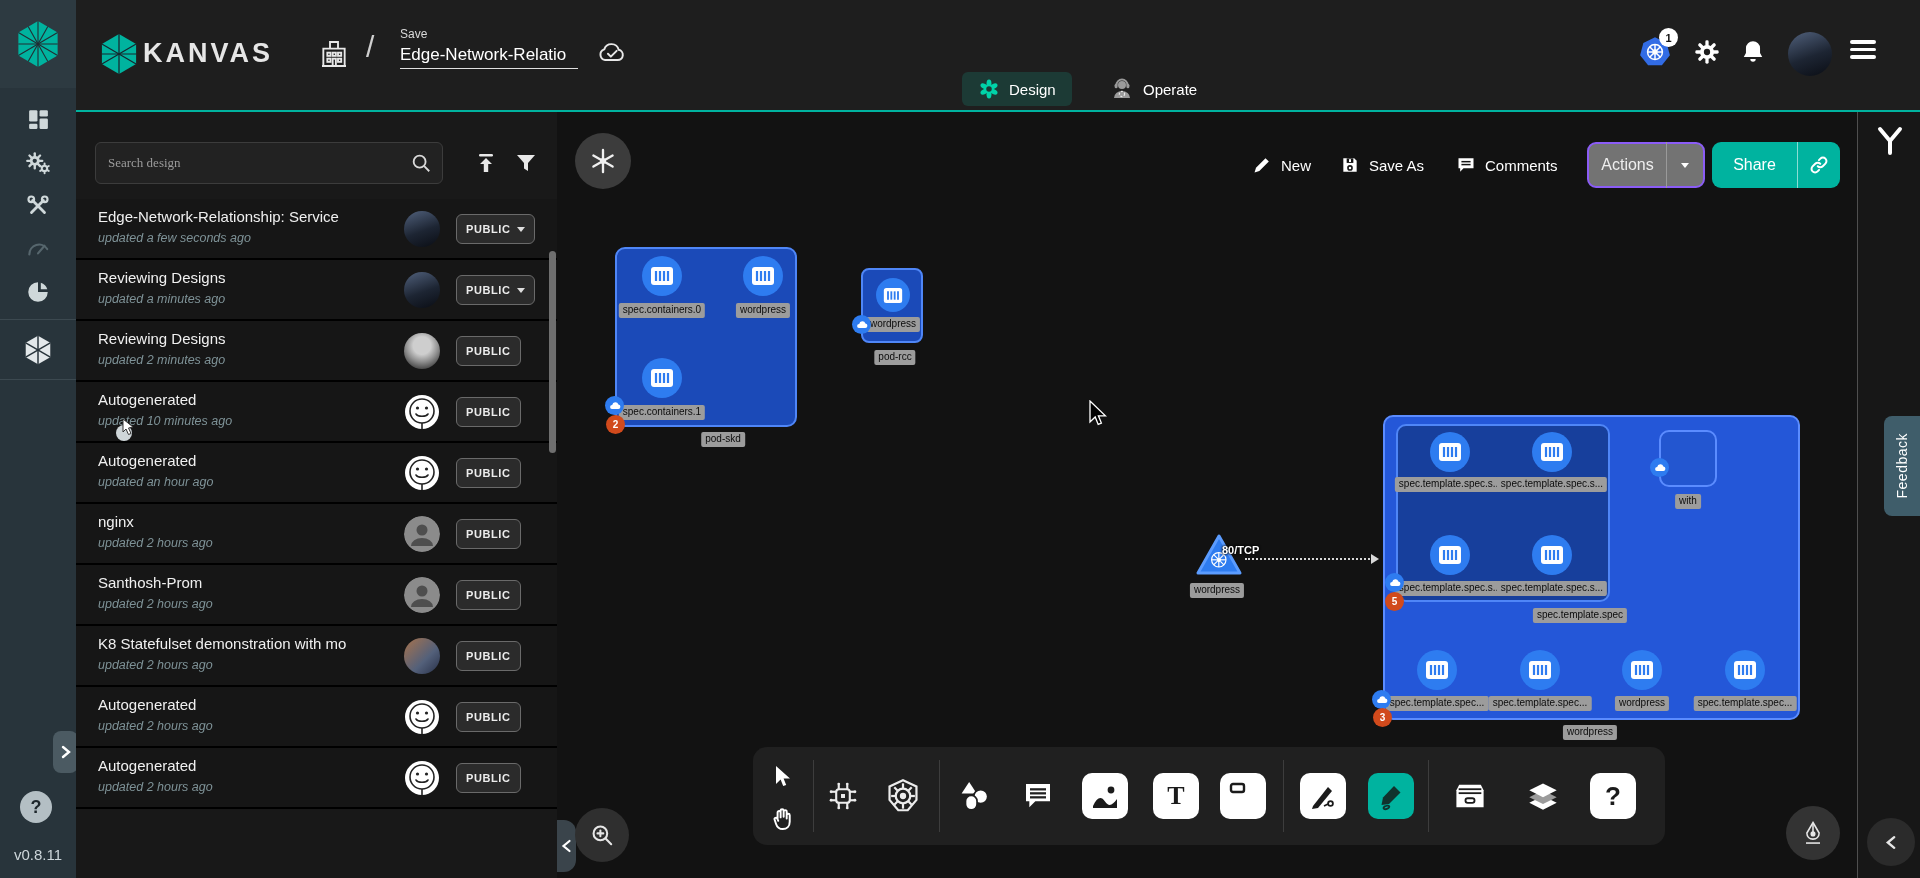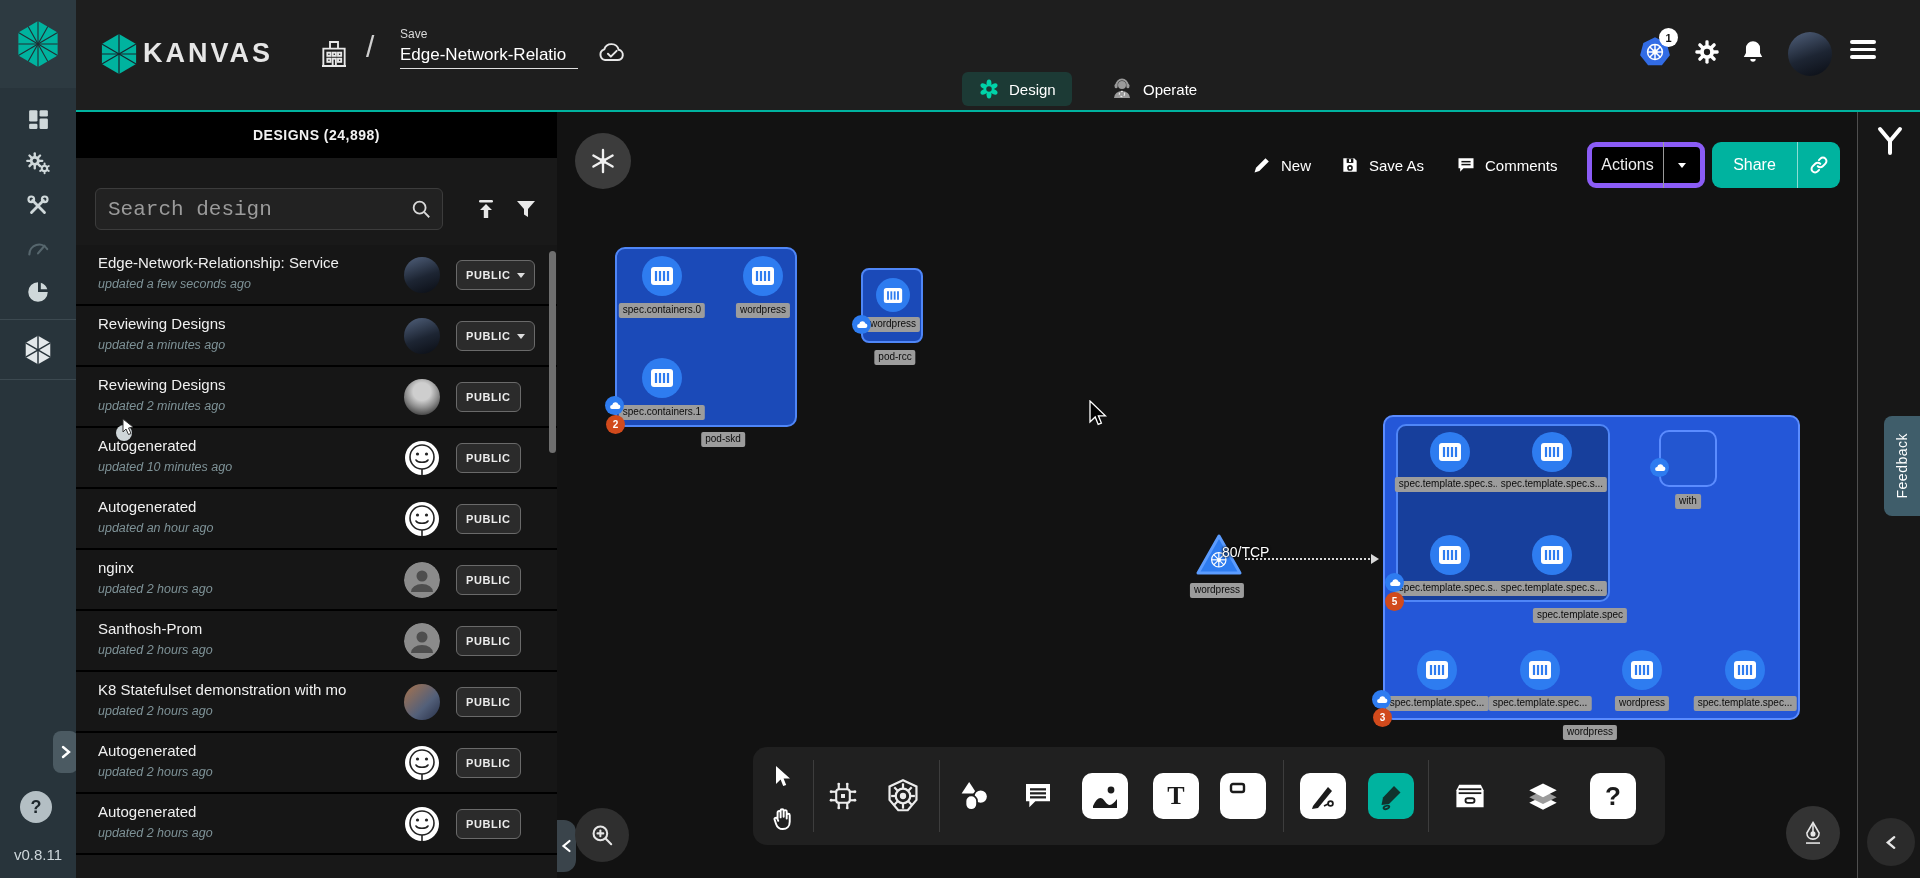--- a/index.html
+++ b/index.html
@@ -23,47 +23,47 @@
 .ricon{width:76px;height:43px;display:flex;align-items:center;justify-content:center;cursor:pointer}
 .rdiv{width:76px;height:1px;background:#3c4950}
 #railchev{position:absolute;left:53px;top:731px;width:25px;height:42px;background:#4b5a62;border-radius:8px;display:flex;align-items:center;justify-content:center;cursor:pointer}
 #helpbtn{position:absolute;left:20px;top:791px;width:32px;height:32px;border-radius:50%;background:#b4bfc4;color:#1d262b;display:flex;align-items:center;justify-content:center;font-weight:bold;font-size:18px;cursor:pointer}
 #version{position:absolute;left:0;top:846px;width:76px;text-align:center;font-size:15px;color:#cdd6da}
 
 #panel{position:absolute;left:76px;top:112px;width:481px;height:766px;background:#181818}
 #paneltitle{height:46px;background:#000;display:flex;align-items:center;justify-content:center;font-size:14px;font-weight:bold;letter-spacing:.5px;color:#f2f2f2}
 #searchzone{height:87px;position:relative;background:#191919}
 #searchbox{position:absolute;left:19px;top:30px;width:348px;height:42px;background:#222;border:1px solid #3c3c3c;border-radius:6px;display:flex;align-items:center}
-#searchbox input{flex:1;background:transparent;border:none;outline:none;color:#ddd;font-size:21px;padding:0 12px;font-family:Liberation Mono, monospace}
+#searchbox input{flex:1;background:transparent;border:none;outline:none;color:#ddd;font-size:13px;padding:0 12px;font-family:Liberation Serif, serif}
 #searchbox input::placeholder{color:#9b9b9b}
 .drow{position:relative;height:61px;background:#161616;border-bottom:2px solid #000;cursor:pointer}
 .dname{position:absolute;left:22px;top:9px;font-size:15px;color:#f0f0f0;max-width:290px;white-space:nowrap;overflow:hidden}
 .dtime{position:absolute;left:22px;top:32px;font-size:12.5px;font-style:italic;color:#7e9297}
 .avatar{position:absolute;left:328px;top:12px;width:36px;height:36px;border-radius:50%;overflow:hidden}
 .av-batman{background:linear-gradient(160deg,#51617c 0%,#1d2533 55%,#0a0d14 100%)}
 .av-masked{background:radial-gradient(circle at 50% 35%,#cecece 0 30%,#8f8f8f 55%,#393939 85%)}
 .av-photo{background:linear-gradient(135deg,#9a7054 10%,#53607a 60%,#273048 100%)}
 .pubbtn{position:absolute;left:380px;top:15px;height:30px;background:#2b2b2b;border:1px solid #6a6a6a;border-radius:6px;color:#ececec;font-size:11px;font-weight:bold;letter-spacing:.6px;display:flex;align-items:center;padding:0 9px;cursor:pointer;font-family:"Liberation Sans",sans-serif}
 .caret{width:0;height:0;border-left:4px solid transparent;border-right:4px solid transparent;border-top:5px solid #ddd;margin-left:6px}
 #scrollthumb{position:absolute;left:473px;top:139px;width:7px;height:202px;background:#6f6f6f;border-radius:4px}
 
 #canvas{position:absolute;left:557px;top:112px;width:1300px;height:766px;background:#121212}
 .fab{position:absolute;border-radius:50%;background:#353535;display:flex;align-items:center;justify-content:center;cursor:pointer}
 .ti{position:absolute;top:142px;height:46px;display:flex;align-items:center;gap:9px;font-size:15px;color:#fff;cursor:pointer}
-#actionsbtn{position:absolute;left:1587px;top:142px;width:118px;height:46px;border:5px solid #8b5cf6;border-radius:9px;display:flex;align-items:center;background:#000000;cursor:pointer}
+#actionsbtn{position:absolute;left:1587px;top:142px;width:118px;height:46px;border:2px solid #8b5cf6;border-radius:9px;display:flex;align-items:center;background:#737373;cursor:pointer}
 #sharebtn{position:absolute;left:1712px;top:142px;width:128px;height:46px;border-radius:9px;display:flex;align-items:center;background:#00b39f;cursor:pointer}
 
 .grp{position:absolute;border-radius:10px}
 .cnode{position:absolute;width:40px;height:40px;border-radius:50%;background:#2e7cf0;display:flex;align-items:center;justify-content:center;cursor:pointer}
 .nlabel{position:absolute;transform:translateX(-50%);background:#9c9c9c;color:#0c0c0c;font-size:10px;padding:1px 4px;border-radius:2px;white-space:nowrap;line-height:1.25}
 .badge{position:absolute;width:19px;height:19px;border-radius:50%;display:flex;align-items:center;justify-content:center;font-size:10px;font-weight:bold;color:#fff}
 .b-blue{background:#2e7cf0}.b-red{background:#d14a1c}
 #edge1{position:absolute;left:1245px;top:558px;width:132px;border-top:2px dotted #d8d8d8}
 #edge1:after{content:"";position:absolute;right:-2px;top:-6px;border-left:8px solid #d8d8d8;border-top:5px solid transparent;border-bottom:5px solid transparent}
-.edgelbl{position:absolute;font-size:14px;font-weight:normal;color:#fff;text-shadow:0 0 2px #000,0 0 3px #000}
+.edgelbl{position:absolute;font-size:11px;font-weight:bold;color:#fff;text-shadow:0 0 2px #000,0 0 3px #000}
 
 #btb{position:absolute;left:753px;top:747px;width:912px;height:98px;background:#202020;border-radius:14px}
 .tdiv{position:absolute;top:13px;width:1px;height:72px;background:#3d3d3d}
 .wbtn{position:absolute;top:26px;width:46px;height:46px;background:#fff;border-radius:10px;display:flex;align-items:center;justify-content:center;color:#1b1b1b;cursor:pointer}
 .gbtn{position:absolute;display:flex;align-items:center;justify-content:center;cursor:pointer}
 .tealbtn{background:#00b39f !important}
 .tglyph{font-size:26px;font-weight:bold;font-family:"Liberation Serif",serif}
 
 #rstrip{position:absolute;left:1857px;top:112px;width:63px;height:766px;background:#171717;border-left:1px solid #4f4f4f}
 #feedback{position:absolute;left:1884px;top:416px;width:36px;height:100px;background:#3f5d6a;border-radius:8px 0 0 8px;display:flex;align-items:center;justify-content:center;cursor:pointer}
@@ -250,21 +250,20 @@
   <svg width="12" height="14" viewBox="0 0 10 14" fill="none" stroke="#fff" stroke-width="2.4" stroke-linecap="round">
       <polyline points="2,2 8,7 2,12"></polyline>
     </svg>
 </div>
 <div id="helpbtn">
     <span>?</span>
   </div>
 <div id="version">v0.8.11</div>
 
 <div id="panel">
-  <div id="paneltitle">DESIGNS (24,898)</div>
   <div id="searchzone">
     <div id="searchbox">
       <input type="text" placeholder="Search design" style="">
       <svg width="22" height="22" viewBox="0 0 24 24" style="margin-right:10px" fill="none" stroke="#dadada" stroke-width="2">
           <circle cx="10.5" cy="10.5" r="6.5"></circle>
           <line x1="15.5" y1="15.5" x2="21" y2="21"></line>
         </svg>
     </div>
     <svg class="abs" style="left:398px;top:39px" width="24" height="24" viewBox="0 0 24 24" fill="#e8e8e8">
         <rect x="5" y="3" width="14" height="2.4" rx="1.2"></rect>

